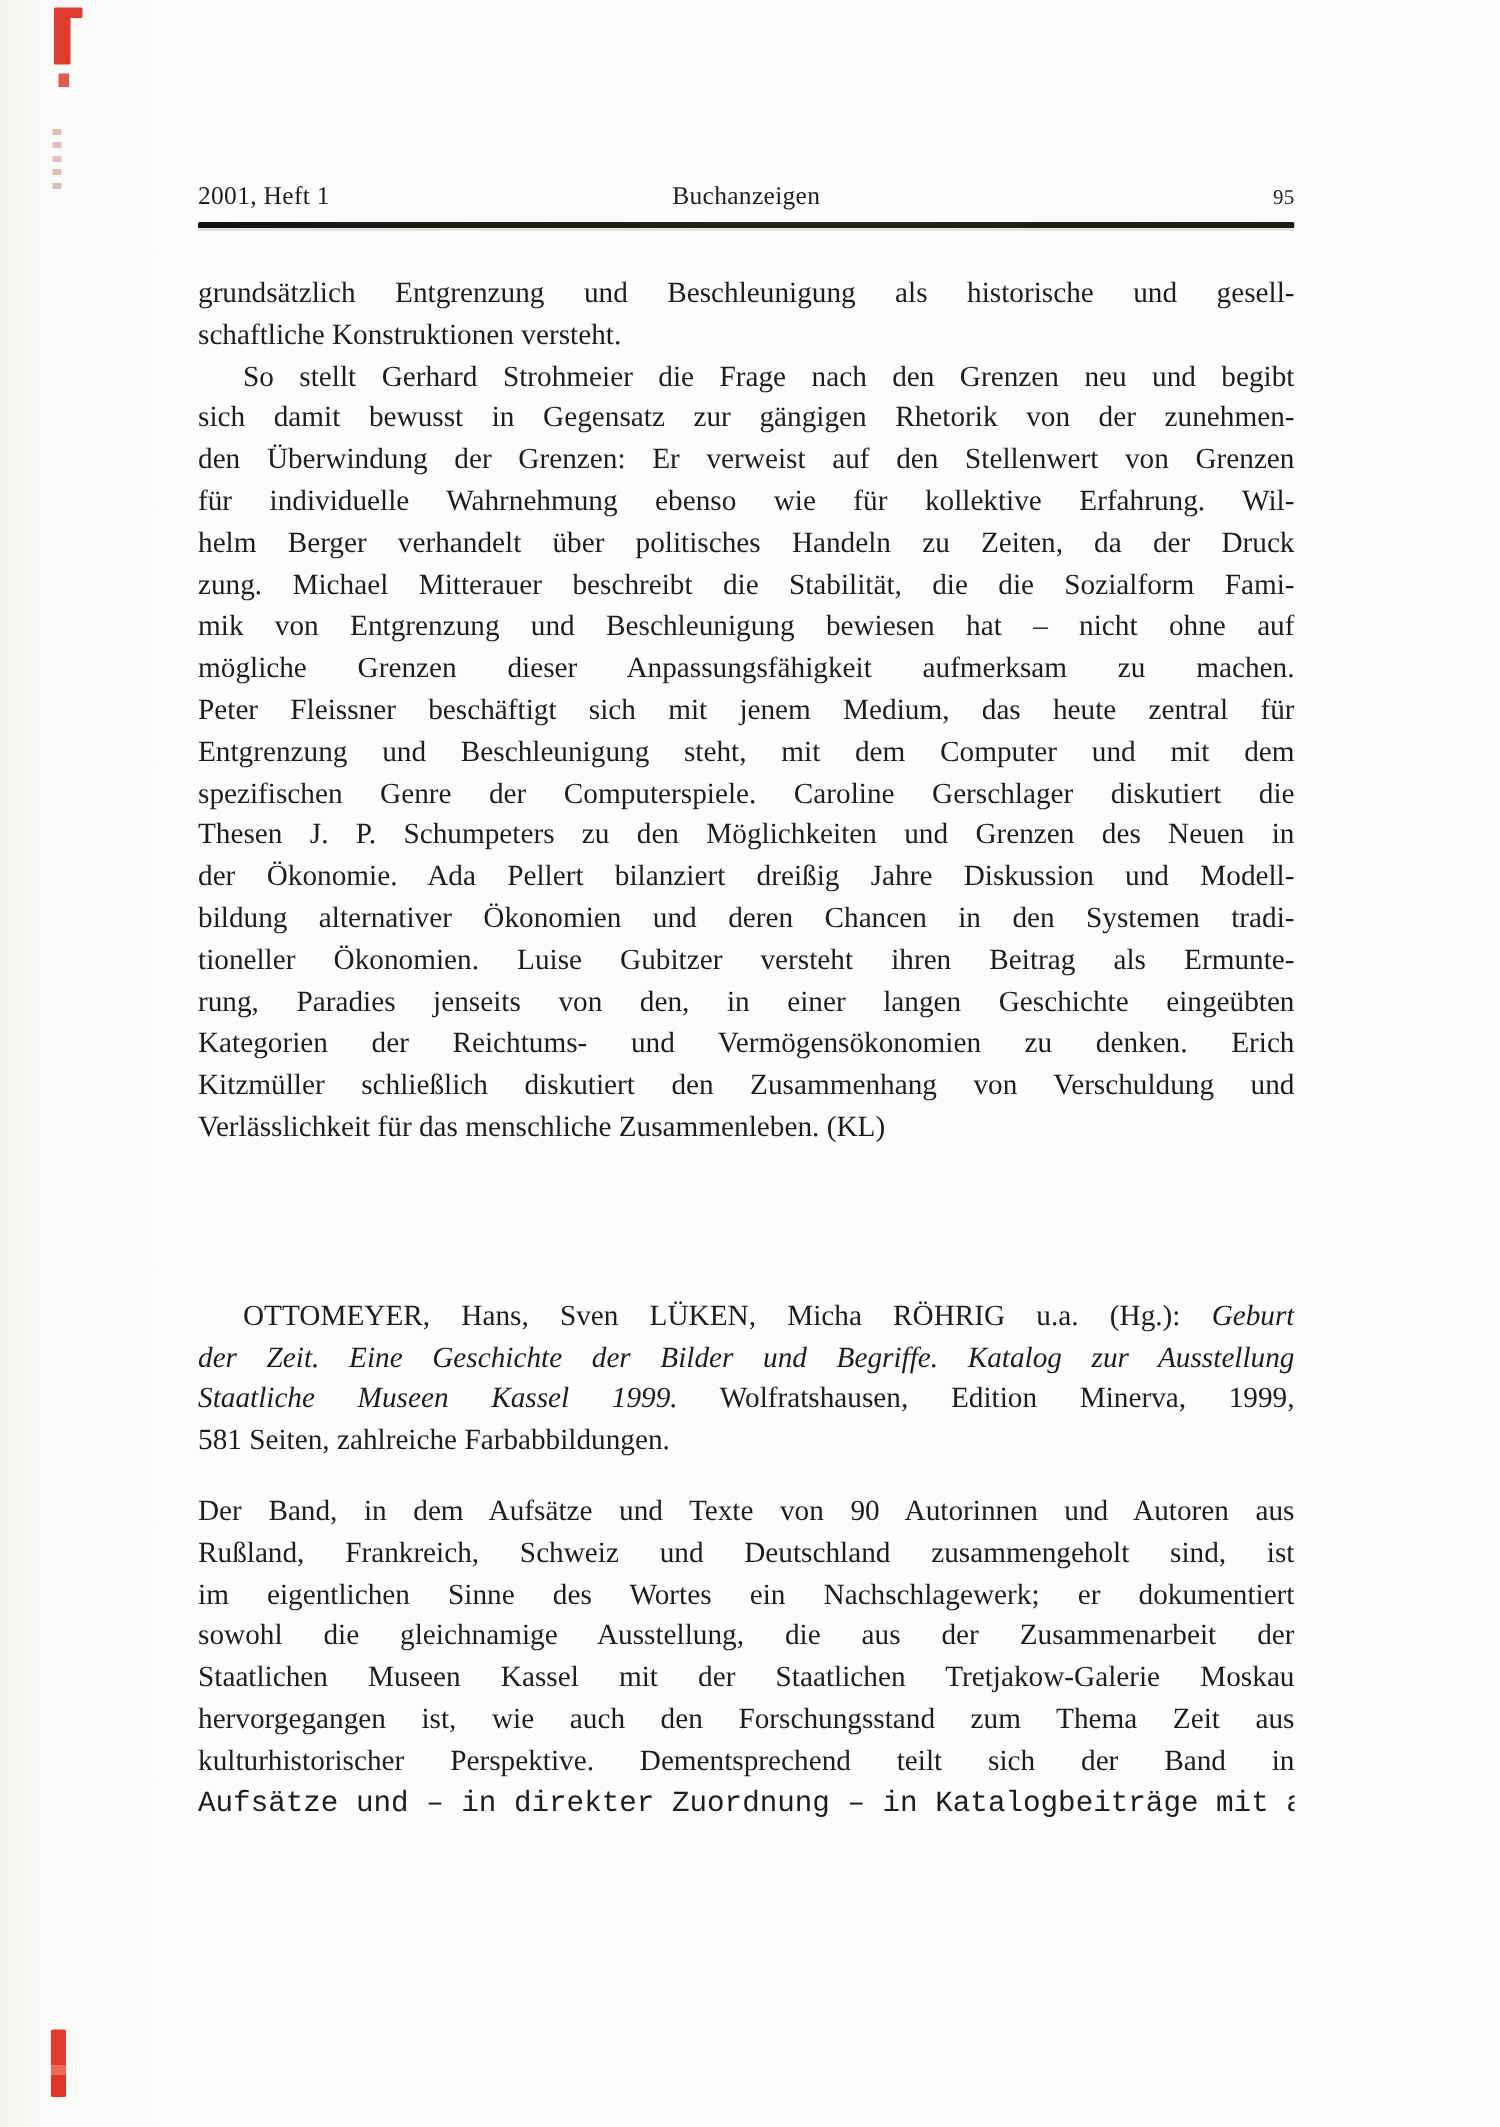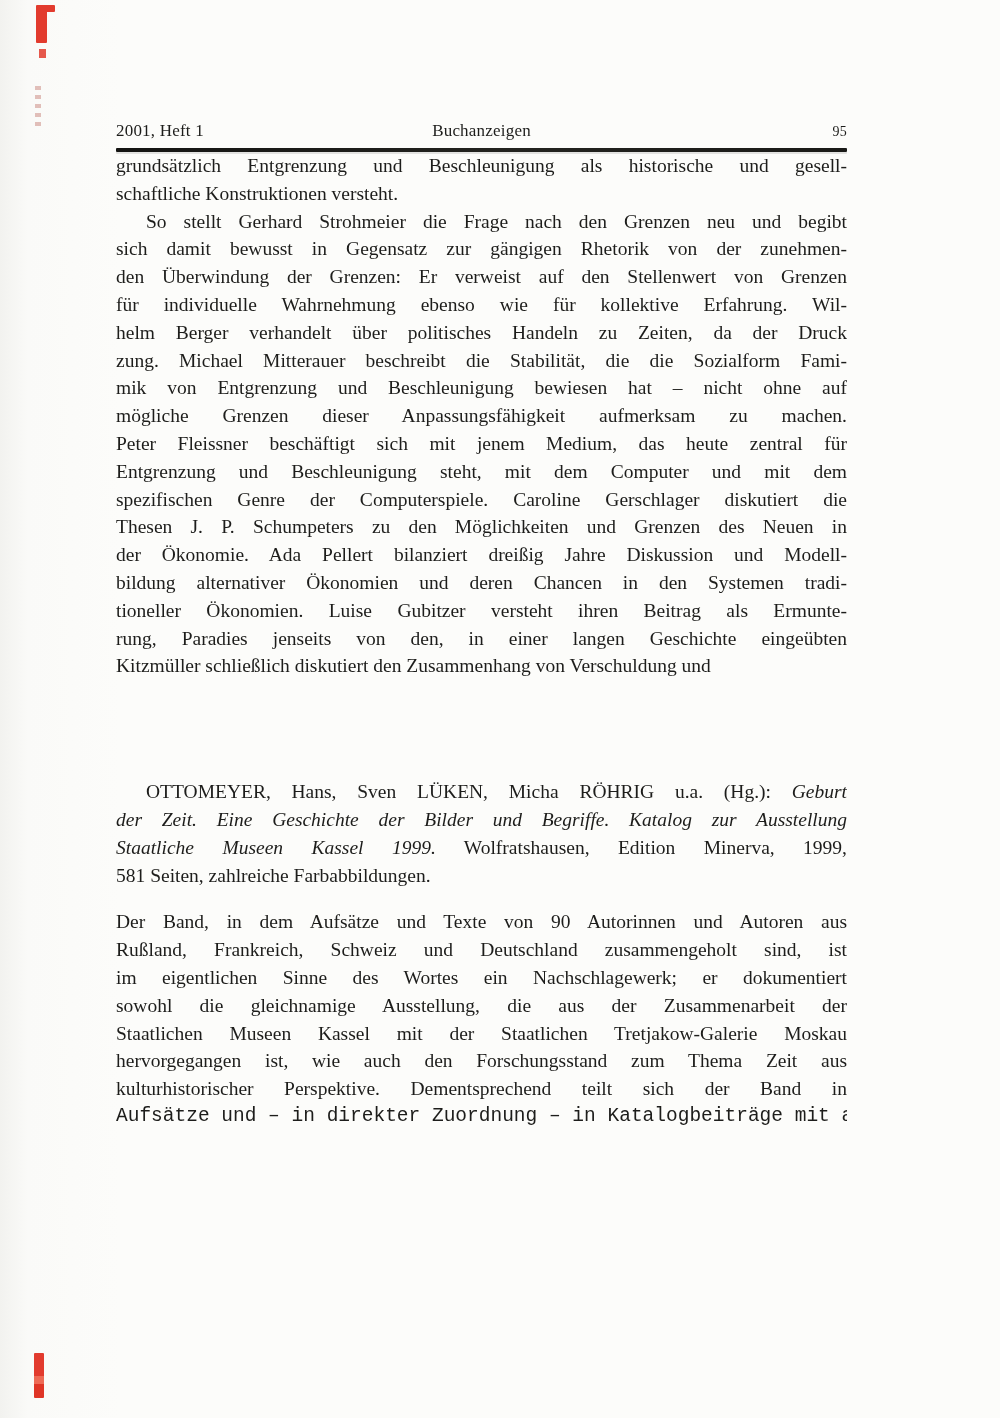--- a/index.html
+++ b/index.html
@@ -7,36 +7,36 @@
     width:1000px; height:1418px; position:relative;
     background:#eeeeec;
     font-family:"Liberation Serif","DejaVu Serif",serif;
     color:#1d1d1b;
   }
   .page {
     position:absolute; inset:0;
     background:linear-gradient(90deg,#f2f2ef 0px,#fafaf8 28px,#fcfcfa 120px,#fcfcfa 100%);
   }
   .content {
-    position:absolute; left:116px; top:121px; width:731px;
+    position:absolute; left:132px; top:121px; width:731px;
     overflow:hidden;
   }
   .header {
     display:grid; grid-template-columns:1fr auto 1fr; align-items:baseline;
     font-size:17px; letter-spacing:.2px;
   }
   .header .h-left { text-align:left; }
   .header .h-center { text-align:right; }
   .header .h-right { text-align:right; font-size:14px; }
   .rule {
     height:4px; margin-top:7px; border-radius:1px;
     background:linear-gradient(90deg,#141412 0%,#23231f 55%,#1a1a17 100%);
     box-shadow:0 2px 0 rgba(40,40,38,.12);
   }
-  .bodytext { font-size:19.5px; line-height:27.8px; }
+  .bodytext { margin-top:30px; font-size:19.5px; line-height:27.8px; }
   .ln { white-space:nowrap; text-align:justify; text-align-last:justify; }
   .para .ln:last-child { text-align-last:left; }
   .para.fulllast .ln:last-child { text-align-last:justify;font-family:Liberation Mono, monospace; }
   .para.indent .ln:first-child { text-indent:30px; }
   .it { font-style:italic; }
   .citation { margin-top:98px; }
   .final { margin-top:19px; }
 
   
   .mark { position:absolute; background:#e23b2e; }
@@ -88,21 +88,23 @@
           <div class="ln"><span>mik von Entgrenzung und Beschleunigung bewiesen hat – nicht ohne auf</span></div>
           <div class="ln"><span>mögliche Grenzen dieser Anpassungsfähigkeit aufmerksam zu machen.</span></div>
           <div class="ln"><span>Peter Fleissner beschäftigt sich mit jenem Medium, das heute zentral für</span></div>
           <div class="ln"><span>Entgrenzung und Beschleunigung steht, mit dem Computer und mit dem</span></div>
           <div class="ln"><span>spezifischen Genre der Computerspiele. Caroline Gerschlager diskutiert die</span></div>
           <div class="ln"><span>Thesen J. P. Schumpeters zu den Möglichkeiten und Grenzen des Neuen in</span></div>
           <div class="ln"><span>der Ökonomie. Ada Pellert bilanziert dreißig Jahre Diskussion und Modell-</span></div>
           <div class="ln"><span>bildung alternativer Ökonomien und deren Chancen in den Systemen tradi-</span></div>
           <div class="ln"><span>tioneller Ökonomien. Luise Gubitzer versteht ihren Beitrag als Ermunte-</span></div>
           <div class="ln"><span>rung, Paradies jenseits von den, in einer langen Geschichte eingeübten</span></div>
+          <div class="ln"><span>Kategorien der Reichtums- und Vermögensökonomien zu denken. Erich</span></div>
           <div class="ln"><span>Kitzmüller schließlich diskutiert den Zusammenhang von Verschuldung und</span></div>
+          <div class="ln"><span>Verlässlichkeit für das menschliche Zusammenleben. (KL)</span></div>
         </div>
       <div class="para indent citation">
           <div class="ln"><span>OTTOMEYER, Hans, Sven LÜKEN, Micha RÖHRIG u.a. (Hg.): </span><span class="it">Geburt</span></div>
           <div class="ln"><span class="it">der Zeit. Eine Geschichte der Bilder und Begriffe. Katalog zur Ausstellung</span></div>
           <div class="ln"><span class="it">Staatliche Museen Kassel 1999.</span><span> Wolfratshausen, Edition Minerva, 1999,</span></div>
           <div class="ln"><span>581 Seiten, zahlreiche Farbabbildungen.</span></div>
         </div>
       <div class="para final fulllast">
           <div class="ln"><span>Der Band, in dem Aufsätze und Texte von 90 Autorinnen und Autoren aus</span></div>
           <div class="ln"><span>Rußland, Frankreich, Schweiz und Deutschland zusammengeholt sind, ist</span></div>

